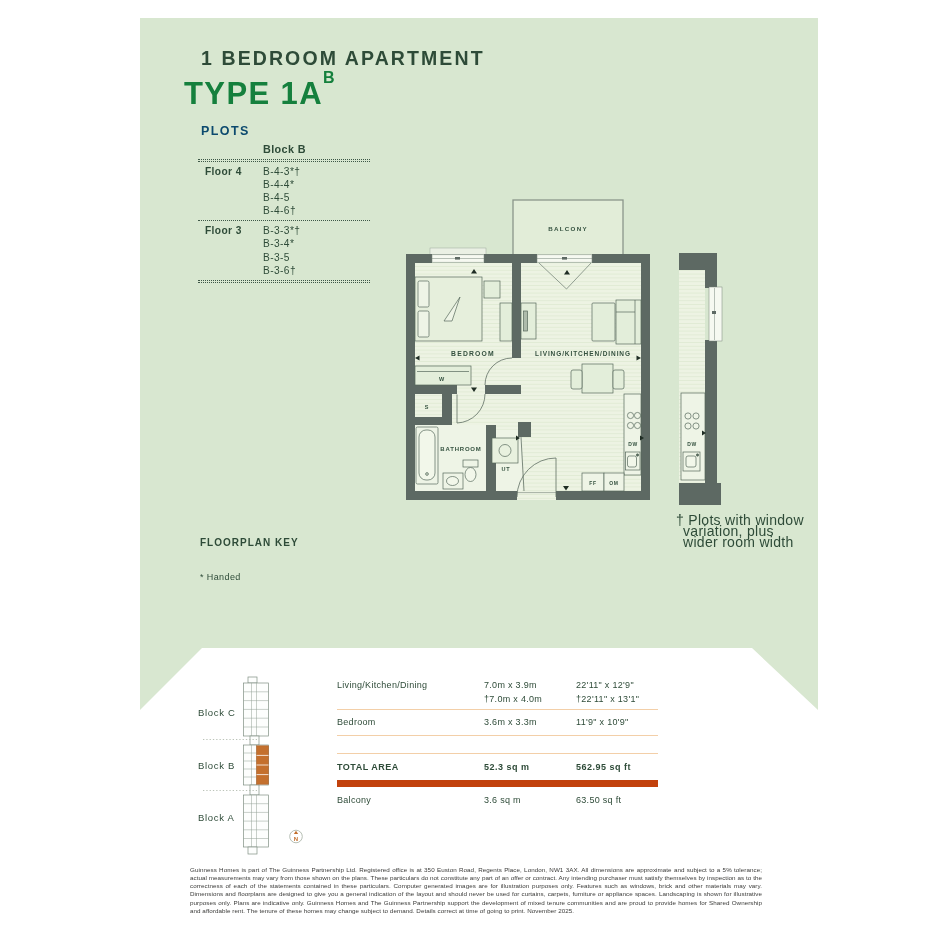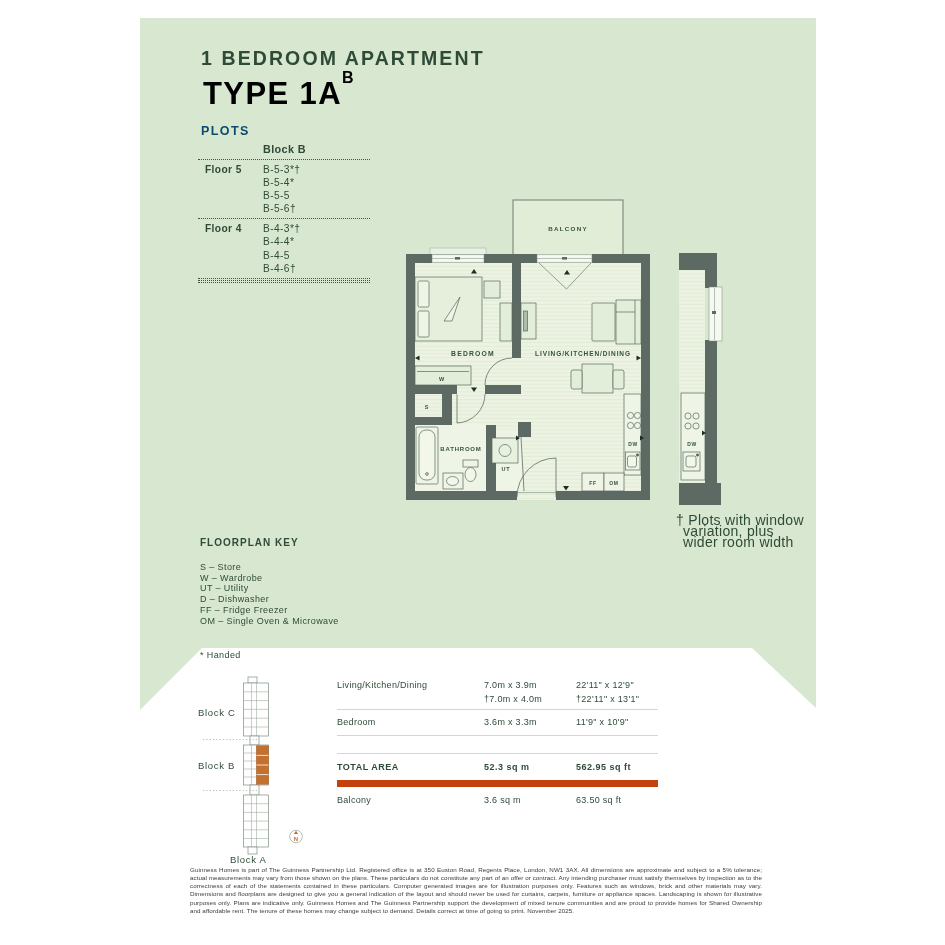--- a/index.html
+++ b/index.html
@@ -1,53 +1,53 @@
 <!DOCTYPE html>
 <html><head>
 <meta charset="utf-8">
 <style>
   * { margin:0; padding:0; box-sizing:border-box; }
   html,body { width:945px; height:945px; background:#ffffff; }
   body { font-family:"Liberation Sans", sans-serif; }
-  .page { position:relative; width:816px; height:945px; background:#ffffff; overflow:hidden; }
+  .page { position:relative; width:945px; height:945px; background:#ffffff; overflow:hidden; }
 
   .green-panel { position:absolute; left:140px; top:18px; width:678px; height:692px;
     background:#d8e7d0;
     clip-path:polygon(0 0, 100% 0, 100% 100%, 612px 630px, 62px 630px, 0 100%); }
 
   .title-small { position:absolute; left:201px; top:47px; font-size:19.5px; font-weight:600;
     letter-spacing:2.1px; color:#2e4b38; }
-  .title-type { position:absolute; left:203px; top:76px; font-size:31px; font-weight:700;
-    letter-spacing:1.4px; color:#000000; }
+  .title-type { position:absolute; left:184px; top:76px; font-size:31px; font-weight:700;
+    letter-spacing:1.4px; color:#15803d; }
   .title-type sup { font-size:16px; position:relative; top:-10px; letter-spacing:0; }
   .plots-heading { position:absolute; left:201px; top:124px; font-size:12.5px; font-weight:700;
     letter-spacing:1.4px; color:#0c4a6e; }
 
   .plots-table { position:absolute; left:198px; top:143px; width:172px; color:#2e4b38; }
   .plots-header { padding-left:65px; font-weight:700; font-size:10.8px; letter-spacing:0.4px; height:15px; }
   .dotline { border-top:1.7px dotted #3d5747; margin:1px 0 1px; }
   .floor-group { display:flex; padding:2px 0 2px; }
   .floor-label { width:65px; padding-left:7px; font-weight:700; font-size:10.2px; letter-spacing:0.4px; line-height:13.1px; }
   .plot-list { font-size:10.2px; letter-spacing:0.4px; line-height:13.1px; }
 
   .floorplan-svg { position:absolute; left:395px; top:190px; width:340px; height:322px; }
   .plan-label { font-weight:600; fill:#33503e; font-family:"Liberation Sans", sans-serif; }
 
   .variation-note { position:absolute; left:676px; top:515px; font-size:14px; line-height:11.2px;
     color:#2e4b38; letter-spacing:0.3px; }
   .variation-note .nl2 { padding-left:7px; }
 
   .key-block { position:absolute; left:200px; top:537px; color:#2e4b38; }
-  .key-heading { font-size:10px; font-weight:700; letter-spacing:1px; margin-bottom:14px; }
+  .key-heading { font-size:10px; font-weight:700; letter-spacing:1px; margin-bottom:22px; }
   .key-items div { font-size:9px; line-height:10.7px; letter-spacing:0.4px; }
   .key-handed { margin-top:24px; font-size:9px; letter-spacing:0.4px; }
 
   .siteplan-svg { position:absolute; left:192px; top:660px; width:120px; height:200px; }
   .block-label { position:absolute; left:198px; font-size:9.5px; font-weight:400; letter-spacing:0.7px; color:#2e4b38;text-align:center; }
-  .block-label.c { top:707px; } .block-label.b { top:760px; } .block-label.a { top:854px;margin-left:32px; }
+  .block-label.c { top:707px; } .block-label.b { top:760px; } .block-label.a { top:812px; }
 
   .dim-table { position:absolute; left:337px; top:676px; width:321px; color:#2e4b38; }
   .dim-row { display:grid; grid-template-columns:147px 92px 82px; font-size:9px; letter-spacing:0.3px; }
   .dim-row .cell { line-height:14px; }
   .r1 { padding:2px 0 3px; border-bottom:1px solid #f3cfa8; }
   .r2 { padding:5px 0 6px; border-bottom:1px solid #f3cfa8; }
   .rspacer { height:18px; border-bottom:1px solid #f3cfa8; }
   .rtotal { padding:6px 0 6px; border-bottom:7px solid #c2410c; font-weight:700; letter-spacing:0.5px; }
   .rbalcony { padding:6px 0; }
 
@@ -61,40 +61,40 @@
 
   <div class="green-panel"></div>
 
   <div class="title-small">1 BEDROOM APARTMENT</div>
   <div class="title-type"><span>TYPE 1A</span><sup>B</sup></div>
   <div class="plots-heading">PLOTS</div>
 
   <div class="plots-table">
     <div class="plots-header">Block B</div>
     <div class="dotline"></div>
-    <div class="floor-group">
-      <span class="floor-label">Floor 5</span>
-      <div class="plot-list">
-        <div>B-5-3*†</div>
-        <div>B-5-4*</div>
-        <div>B-5-5</div>
-        <div>B-5-6†</div>
-      </div>
-    </div>
     <div class="dotline"></div>
     <div class="floor-group">
       <span class="floor-label">Floor 4</span>
       <div class="plot-list">
         <div>B-4-3*†</div>
         <div>B-4-4*</div>
         <div>B-4-5</div>
         <div>B-4-6†</div>
       </div>
     </div>
     <div class="dotline"></div>
+    <div class="floor-group">
+      <span class="floor-label">Floor 3</span>
+      <div class="plot-list">
+        <div>B-3-3*†</div>
+        <div>B-3-4*</div>
+        <div>B-3-5</div>
+        <div>B-3-6†</div>
+      </div>
+    </div>
     <div class="dotline"></div>
     <div class="dotline"></div>
   </div>
 
   <svg class="floorplan-svg" viewBox="395 190 340 322">
     <defs>
       <pattern id="boards" x="0" y="0" width="4" height="3.8" patternUnits="userSpaceOnUse">
         <rect width="4" height="3.8" fill="#edf3e3"></rect>
         <rect width="4" height="0.8" fill="#dfead3"></rect>
       </pattern>
@@ -251,28 +251,20 @@
   </svg>
 
   <div class="variation-note">
     <div>† Plots with window</div>
     <div class="nl2">variation, plus</div>
     <div class="nl2">wider room width</div>
   </div>
 
   <div class="key-block">
     <div class="key-heading">FLOORPLAN KEY</div>
-    <div class="key-items">
-      <div>S – Store</div>
-      <div>W – Wardrobe</div>
-      <div>UT – Utility</div>
-      <div>D – Dishwasher</div>
-      <div>FF – Fridge Freezer</div>
-      <div>OM – Single Oven &amp; Microwave</div>
-    </div>
     <div class="key-handed">* Handed</div>
   </div>
 
   <svg class="siteplan-svg" viewBox="192 660 120 200">
     <g stroke="#7f8f82" stroke-width="0.7" fill="#fdfefd">
       <rect x="248" y="677" width="9" height="6"></rect>
       <rect x="243.5" y="683" width="25" height="53"></rect>
       <rect x="250" y="736" width="9" height="9"></rect>
       <rect x="243.5" y="745" width="25" height="40"></rect>
       <rect x="250" y="785" width="9" height="10"></rect>

